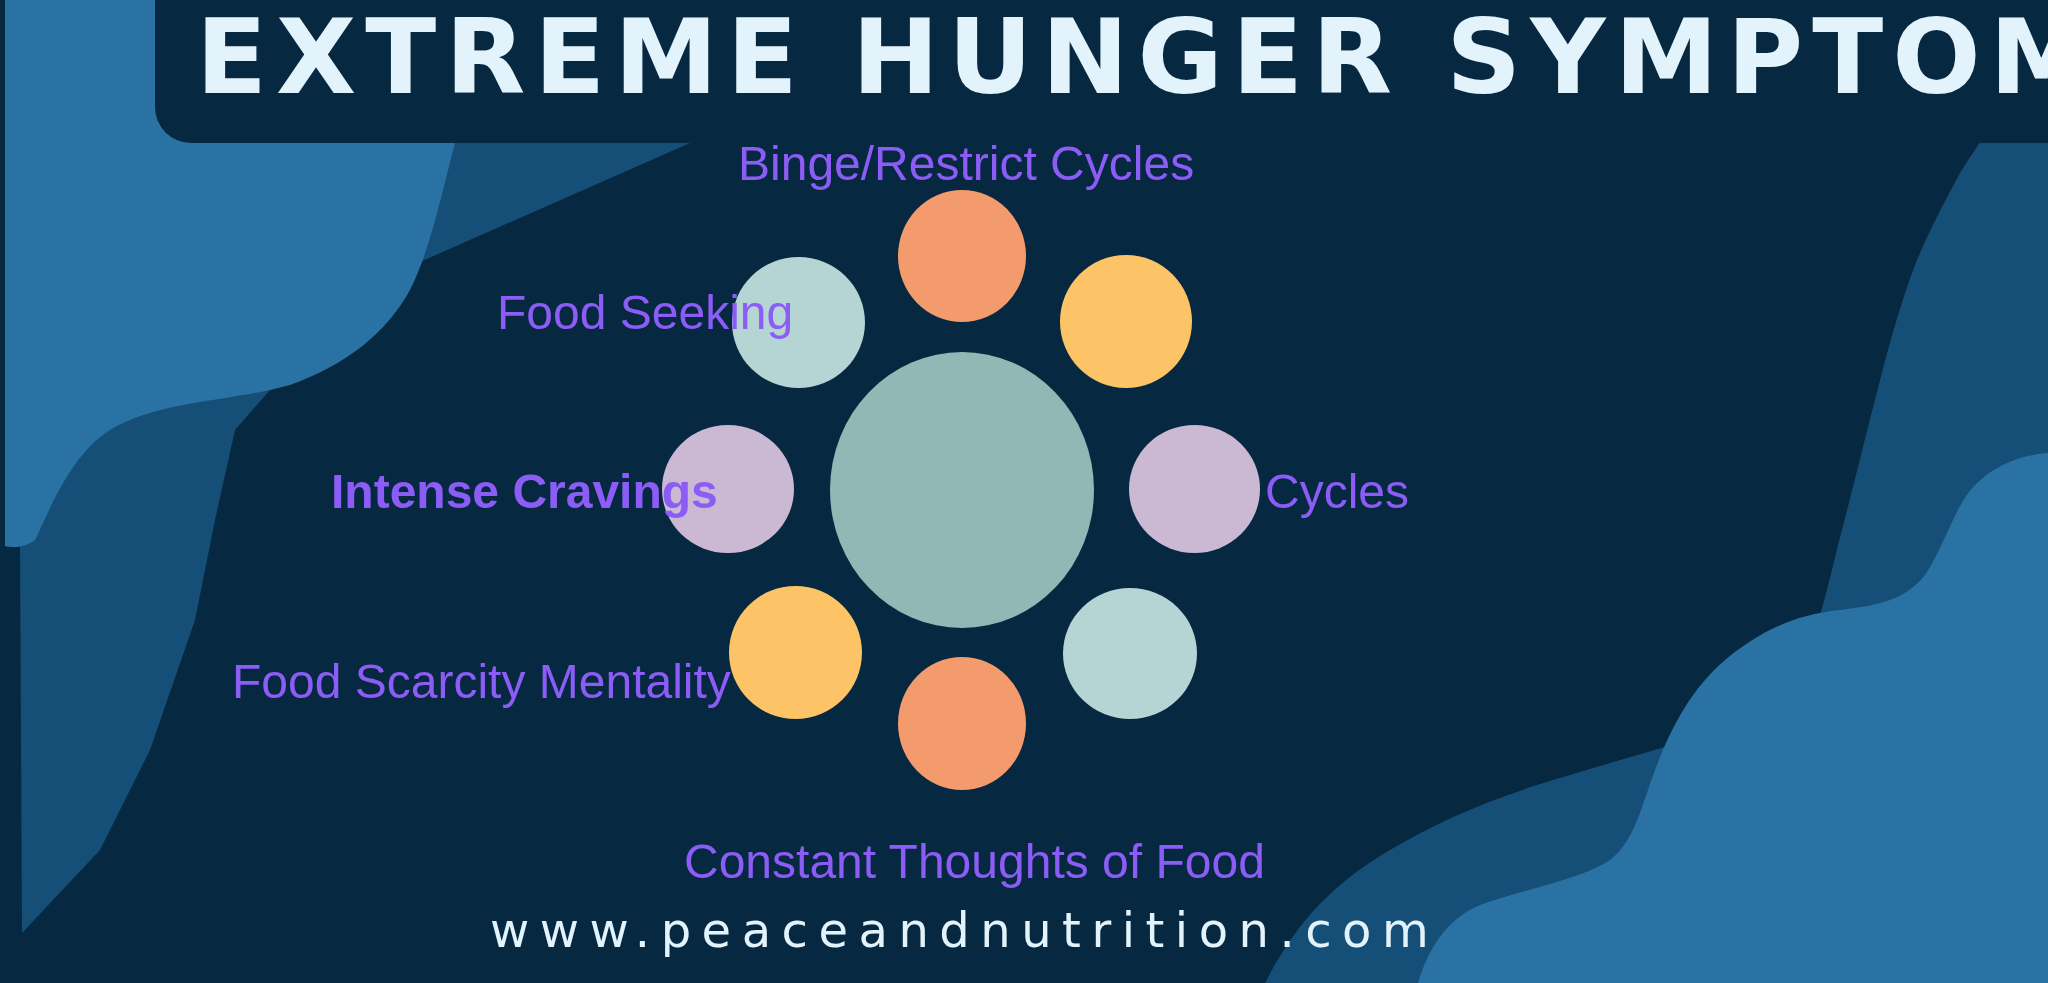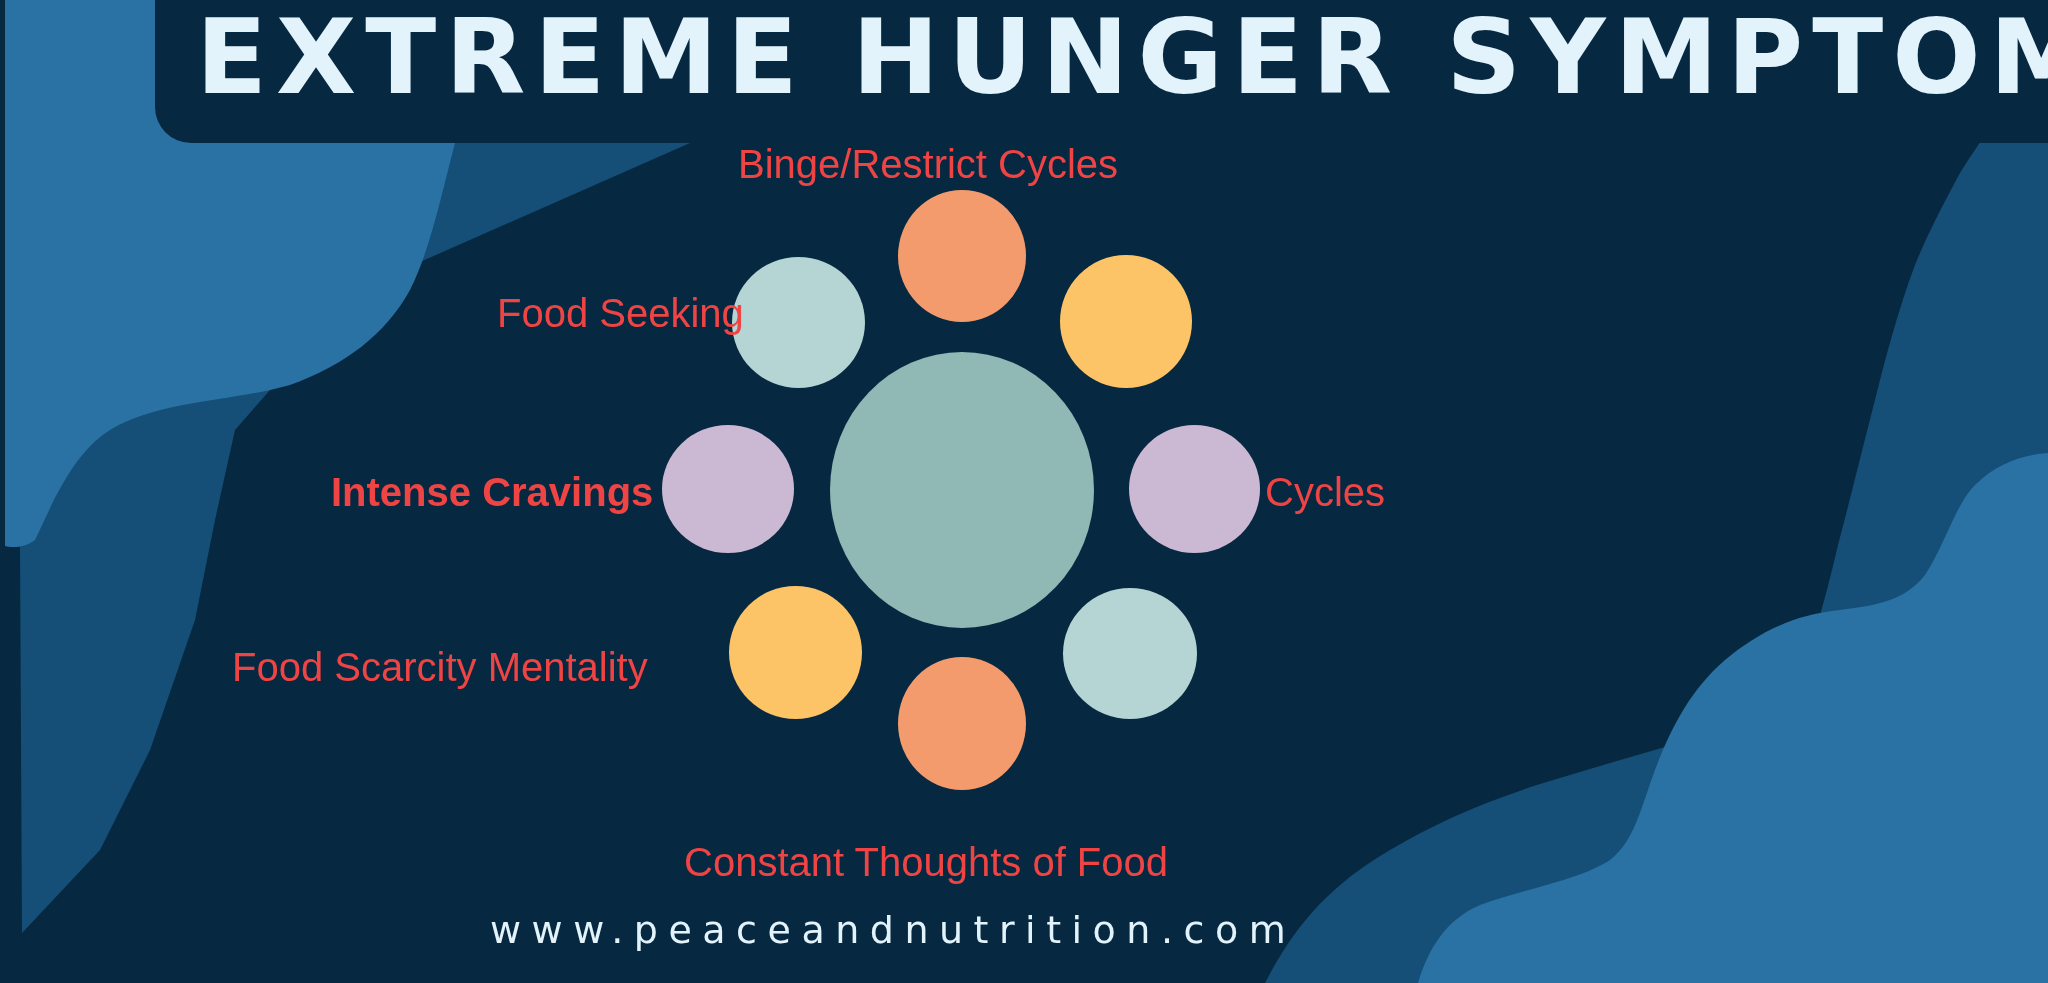--- a/index.html
+++ b/index.html
@@ -45,32 +45,32 @@
     color: #e2f3fb;
     white-space: nowrap;
   }
   .node {
     position: absolute;
     border-radius: 50%;
   }
   .label {
     position: absolute;
     font-family: "Liberation Sans", sans-serif;
-    font-size: 40px;
+    font-size: 48px;
     line-height: 44px;
-    color: #ef4444;
+    color: #8b5cf6;
     white-space: nowrap;
   }
   .url {
     position: absolute;
     left: 490px;
     top: 900px;
     width: 960px;
     font-family: "DejaVu Sans", sans-serif;
-    font-size: 38px;
+    font-size: 48px;
     line-height: 60px;
     letter-spacing: 10.5px;
     color: #e2f3fb;
     white-space: nowrap;
   }
 </style>
 </head>
 <body>
 
 <div id="canvas">
@@ -98,19 +98,19 @@
   <div class="node" style="left:1129px; top:425px; width:131px; height:128px; background:#cbb8d3;"></div>
   <div class="node" style="left:1063px; top:588px; width:134px; height:131px; background:#b5d4d4;"></div>
   <div class="node" style="left:898px; top:657px; width:128px; height:133px; background:#f39b6d;"></div>
   <div class="node" style="left:729px; top:586px; width:133px; height:133px; background:#fcc466;"></div>
   <div class="node" style="left:662px; top:425px; width:132px; height:128px; background:#cbb8d3;"></div>
   <div class="node" style="left:732px; top:257px; width:133px; height:131px; background:#b5d4d4;"></div>
 
   <div class="label" style="left:738px; top:142px;">Binge/Restrict Cycles</div>
   <div class="label" style="left:1265px; top:470px;">Cycles</div>
   <div class="label" style="left:684px; top:840px;">Constant Thoughts of Food</div>
-  <div class="label" style="left:232px; top:645px;">Food Scarcity Mentality</div>
+  <div class="label" style="left:232px; top:660px;">Food Scarcity Mentality</div>
   <div class="label" style="left:331px; top:470px;font-weight:bold;">Intense Cravings</div>
   <div class="label" style="left:462px; top:291px;margin-left:35px;">Food Seeking</div>
 
   <div class="url">www.peaceandnutrition.com</div>
 
 </div>
 
 </body></html>

